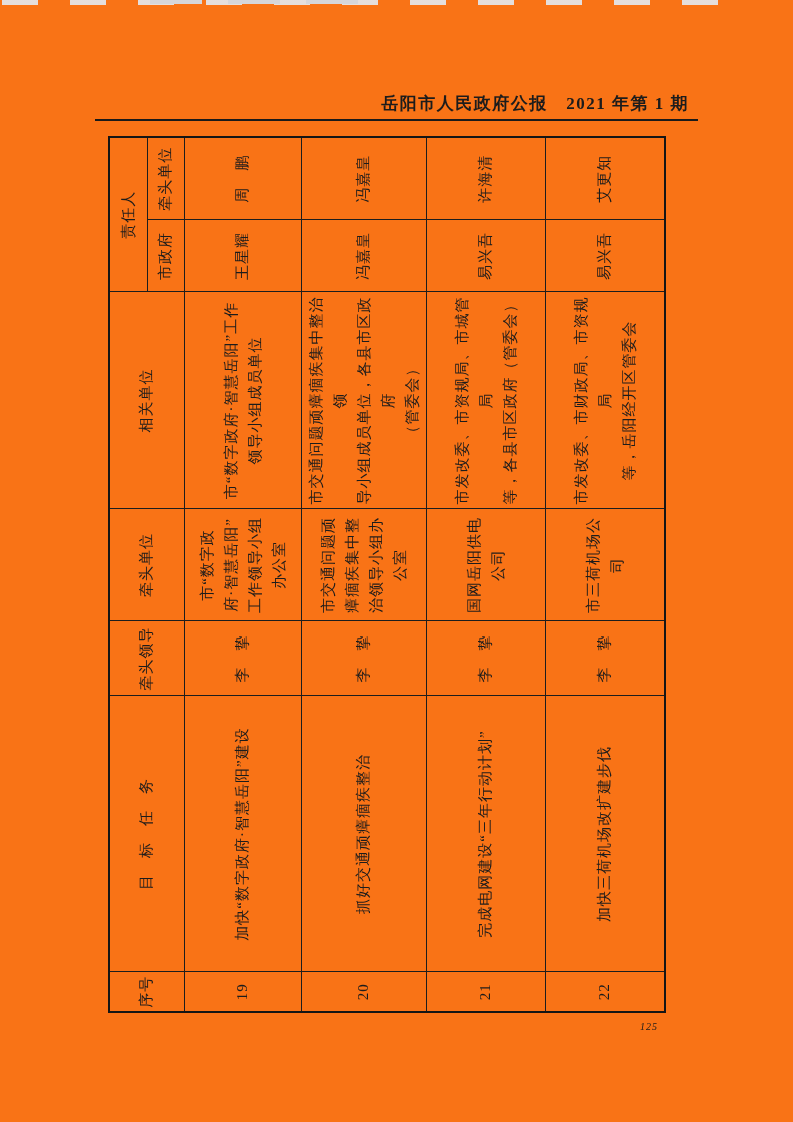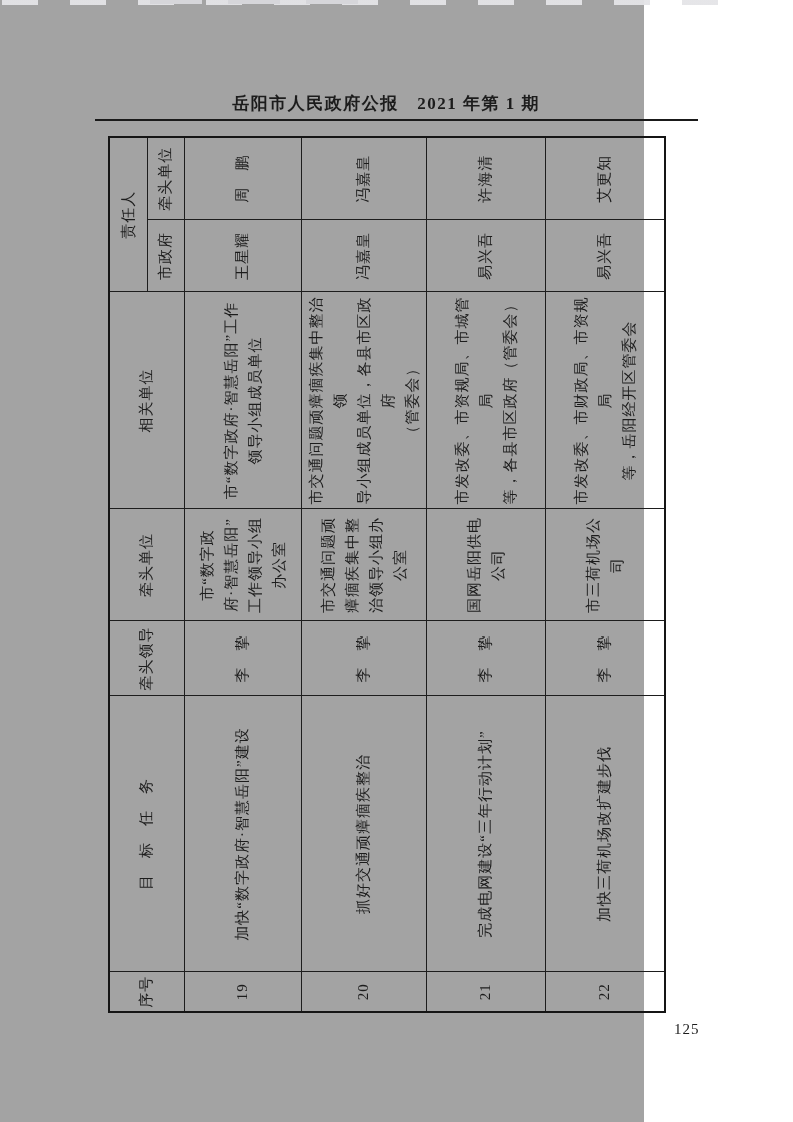--- a/index.html
+++ b/index.html
@@ -1,21 +1,21 @@
 <!DOCTYPE html>
 <html><head>
 <meta charset="utf-8">
 <style>
   html,body{margin:0;padding:0;}
   body{
     width:793px;height:1122px;background:#ffffff;
     font-family:"Liberation Serif","DejaVu Serif",serif;
     color:#1c1c1c;position:relative;overflow:hidden;
   }
-  .page{position:relative;width:644px;height:1122px;background:#a3a3a3;}
+  .page{position:relative;width:793px;height:1122px;background:#f97316;}
 
   
   .scan-noise{
     position:absolute;top:0;left:2px;width:720px;height:5px;
     background:repeating-linear-gradient(90deg,#e4e4e7 0 36px,transparent 36px 68px);
     opacity:.95;
   }
   .scan-noise-dark{
     position:absolute;top:0;left:150px;width:210px;height:4px;
     background:repeating-linear-gradient(90deg,#d6d6da 0 52px,transparent 52px 78px);
@@ -56,21 +56,21 @@
     text-align:left;padding-left:7px;font-size:14px;letter-spacing:.5px;
     white-space:pre-line;line-height:1.6;
   }
   td.unit-cell{
     font-size:14px;letter-spacing:.5px;white-space:pre-line;line-height:1.6;
   }
   td.name-cell{letter-spacing:1px;}
   td.head-cell{letter-spacing:1px;}
 
   .page-number{
-    position:absolute;left:674px;top:1021px;font-size:15px;letter-spacing:1px;
+    position:absolute;left:640px;top:1021px;font-size:10px;letter-spacing:1px;font-style:italic;
   }
 </style>
 </head>
 <body>
 
 <div class="page">
 
   <div class="scan-noise"></div>
   <div class="scan-noise-dark"></div>
 

